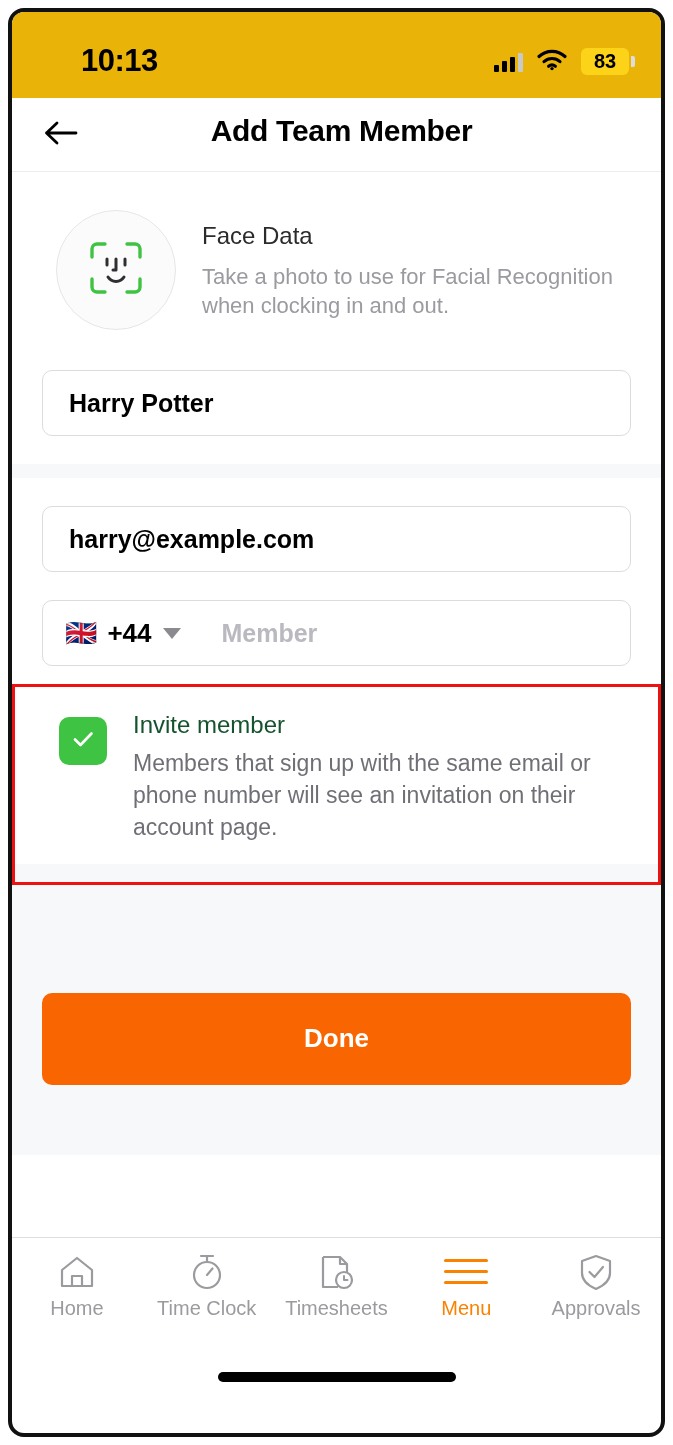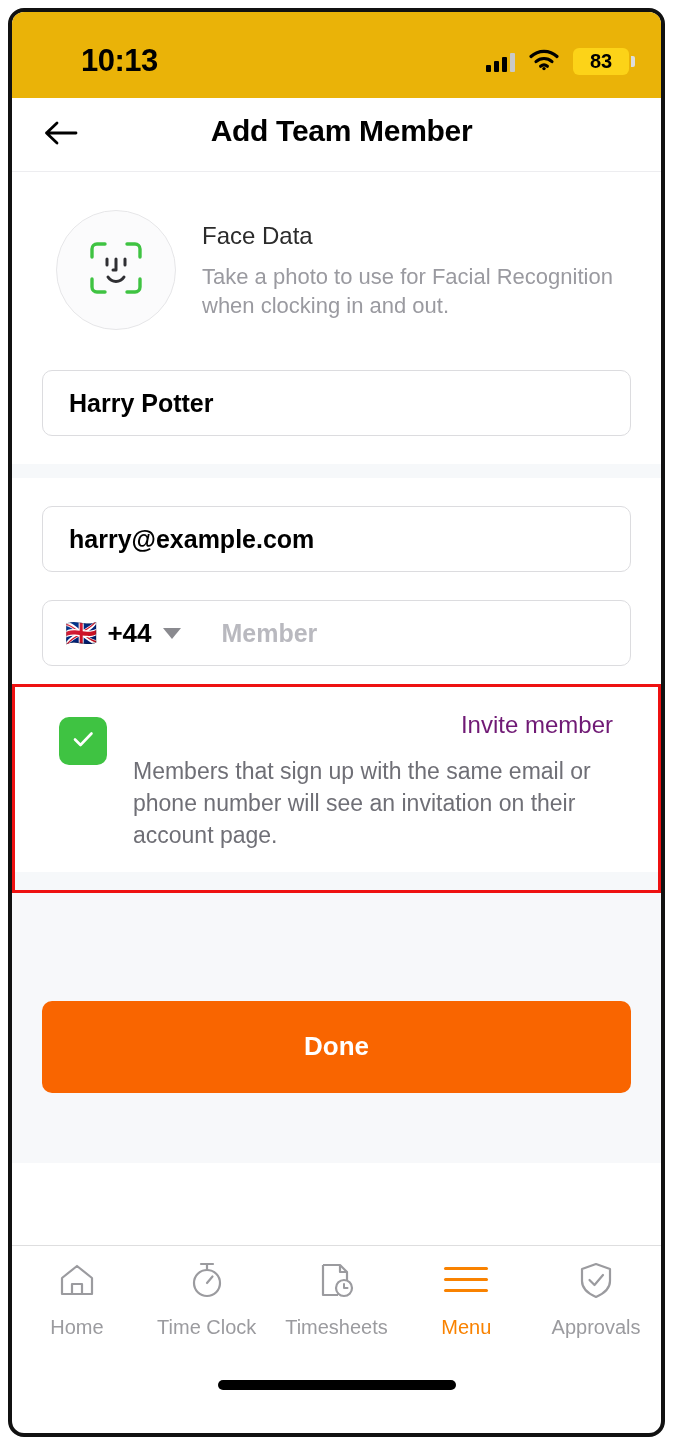--- a/index.html
+++ b/index.html
@@ -50,21 +50,21 @@
   }
   .signal-bars { display: flex; align-items: flex-end; gap: 3px; height: 20px; }
   .signal-bars i { display: block; width: 5px; background: #000; border-radius: 1px; }
   .signal-bars i:nth-child(1) { height: 7px; }
   .signal-bars i:nth-child(2) { height: 11px; }
   .signal-bars i:nth-child(3) { height: 15px; }
   .signal-bars i:nth-child(4) { height: 19px; background: #c9c9c9; }
 
   .battery-pill {
     position: relative;
-    width: 56px; height: 27px;
+    width: 48px; height: 27px;
     background: #fcd318;
     border-radius: 6px;
     display: flex; align-items: center; justify-content: center;
     font-size: 20px; font-weight: bold; color: #000;
   }
   .battery-pill::after {
     content: "";
     position: absolute;
     right: -6px; top: 8px;
     width: 4px; height: 11px;
@@ -193,23 +193,22 @@
     width: 48px; height: 48px;
     background: #3fc342;
     border-radius: 10px;
     display: flex; align-items: center; justify-content: center;
     cursor: pointer;
     margin-top: 6px;
   }
   #invite-text { padding-left: 26px; }
   #invite-title {
     font-size: 24px;
-    color: #701a75;
-    margin-bottom: 16px;
-    text-align: right;
+    color: #14532d;
+    margin-bottom: 8px;
   }
   #invite-desc {
     font-size: 23px;
     color: #6f6f76;
     line-height: 1.4;
     max-width: 480px;
   }
   #invite-foot { height: 18px; background: #f6f8fa; }
 
   
@@ -240,21 +239,21 @@
     height: 112px;
     display: flex;
     align-items: flex-start;
     padding-top: 14px;
   }
   .nav-item {
     flex: 1 1 0;
     display: flex;
     flex-direction: column;
     align-items: center;
-    gap: 16px;
+    gap: 5px;
     cursor: pointer;
   }
   .nav-label { font-size: 20px; color: #9b9b9f; }
   .nav-item.active .nav-label { color: #f98200; }
   .nav-icon { height: 40px; display: flex; align-items: center; justify-content: center; }
 
   #menu-icon-lines { display: flex; flex-direction: column; gap: 8px; width: 44px; }
   #menu-icon-lines span { display: block; height: 3px; background: #f98200; border-radius: 2px; }
 
   

